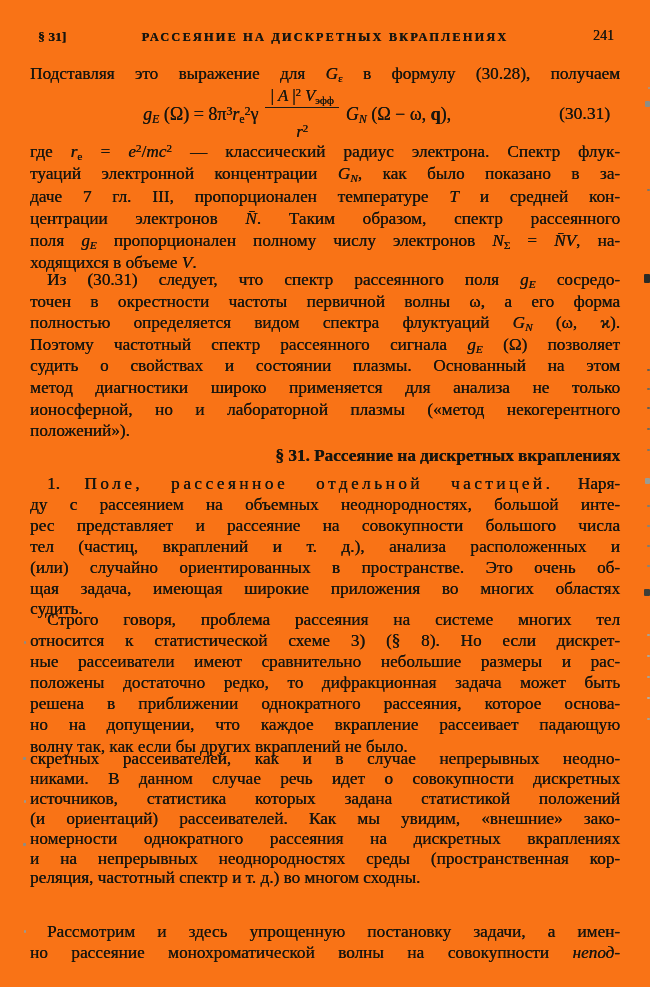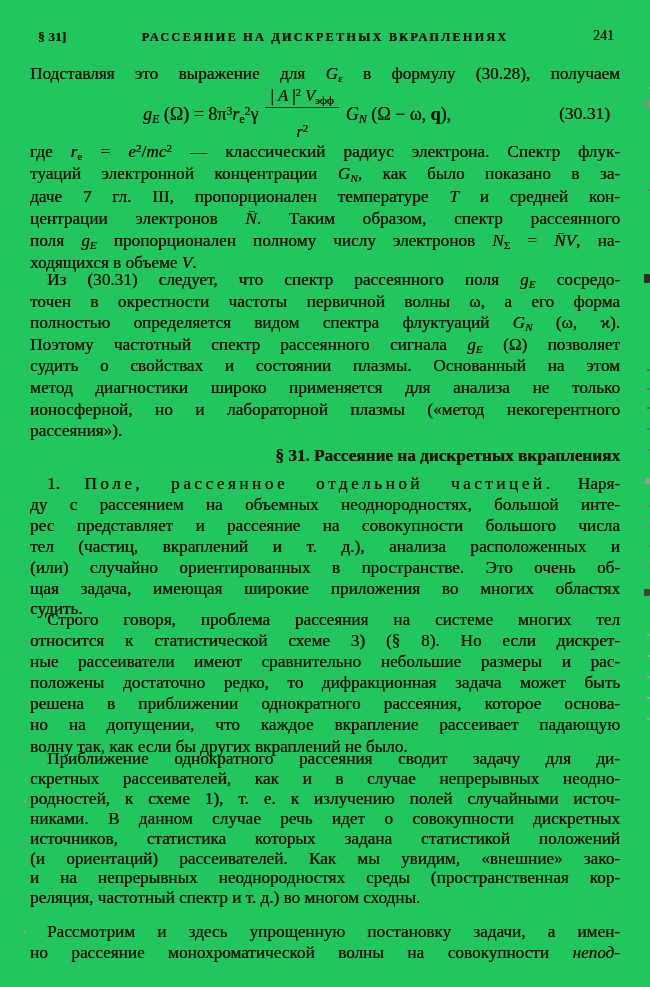--- a/index.html
+++ b/index.html
@@ -1,18 +1,18 @@
 <!DOCTYPE html>
 <html><head>
 <meta charset="utf-8">
 <style>
   html,body{margin:0;padding:0;background:#e8e8e4;}
   .page{
     position:relative;width:650px;height:987px;margin:0 auto;
-    background:#22c55e;color:#18160f;overflow:hidden;
+    background:#f97316;color:#18160f;overflow:hidden;
     font-family:"Liberation Serif","DejaVu Serif",serif;
     text-shadow:0.3px 0 0 currentColor;
   }
   
   .header{position:absolute;left:30px;top:28px;width:590px;height:18px;}
   .sec-marker{position:absolute;left:8px;top:1px;font-size:13.5px;font-weight:700;}
   .runtitle{position:absolute;left:60px;right:60px;top:2px;text-align:center;
             font-size:12.3px;font-weight:700;letter-spacing:2.2px;white-space:nowrap;}
   .pageno{position:absolute;right:6px;top:0;font-size:14px;}
   
@@ -84,21 +84,21 @@
     </div>
 
   <div class="para p3">
       <div class="line ind">Из (30.31) следует, что спектр рассеянного поля <i>g<sub>E</sub></i> сосредо-</div>
       <div class="line">точен в окрестности частоты первичной волны ω, а его форма</div>
       <div class="line">полностью определяется видом спектра флуктуаций <i>G<sub>N</sub></i> (ω, ϰ).</div>
       <div class="line">Поэтому частотный спектр рассеянного сигнала <i>g<sub>E</sub></i> (Ω) позволяет</div>
       <div class="line">судить о свойствах и состоянии плазмы. Основанный на этом</div>
       <div class="line">метод диагностики широко применяется для анализа не только</div>
       <div class="line">ионосферной, но и лабораторной плазмы («метод некогерентного</div>
-      <div class="line pf">рассеяния»).</div>
+      <div class="line pf">положений»).</div>
     </div>
 
   <div class="heading">§ 31. Рассеяние на дискретных вкраплениях</div>
 
   <div class="para p4">
       <div class="line ind">1. <span class="sp">Поле, рассеянное отдельной частицей.</span> Наря-</div>
       <div class="line">ду с рассеянием на объемных неоднородностях, большой инте-</div>
       <div class="line">рес представляет и рассеяние на совокупности большого числа</div>
       <div class="line">тел (частиц, вкраплений и т. д.), анализа расположенных и</div>
       <div class="line">(или) случайно ориентированных в пространстве. Это очень об-</div>
@@ -110,26 +110,25 @@
       <div class="line ind">Строго говоря, проблема рассеяния на системе многих тел</div>
       <div class="line">относится к статистической схеме 3) (§ 8). Но если дискрет-</div>
       <div class="line">ные рассеиватели имеют сравнительно небольшие размеры и рас-</div>
       <div class="line">положены достаточно редко, то дифракционная задача может быть</div>
       <div class="line">решена в приближении однократного рассеяния, которое основа-</div>
       <div class="line">но на допущении, что каждое вкрапление рассеивает падающую</div>
       <div class="line pf">волну так, как если бы других вкраплений не было.</div>
     </div>
 
   <div class="para p6">
-      <div class="line ind">Приближение однократного рассеяния сводит задачу для ди-</div>
       <div class="line">скретных рассеивателей, как и в случае непрерывных неодно-</div>
-      <div class="line">родностей, к схеме 1), т. е. к излучению полей случайными источ-</div>
       <div class="line">никами. В данном случае речь идет о совокупности дискретных</div>
       <div class="line">источников, статистика которых задана статистикой положений</div>
       <div class="line">(и ориентаций) рассеивателей. Как мы увидим, «внешние» зако-</div>
+      <div class="line">номерности однократного рассеяния на дискретных вкраплениях</div>
       <div class="line">и на непрерывных неоднородностях среды (пространственная кор-</div>
       <div class="line pf">реляция, частотный спектр и т. д.) во многом сходны.</div>
     </div>
 
   <div class="para p7">
       <div class="line ind">Рассмотрим и здесь упрощенную постановку задачи, а имен-</div>
       <div class="line">но рассеяние монохроматической волны на совокупности <i>непод-</i></div>
     </div>
 
 <div class="speck" style="left: 648px; top: 87px; width: 2px; height: 2px; background: rgb(154, 154, 148);"></div>

